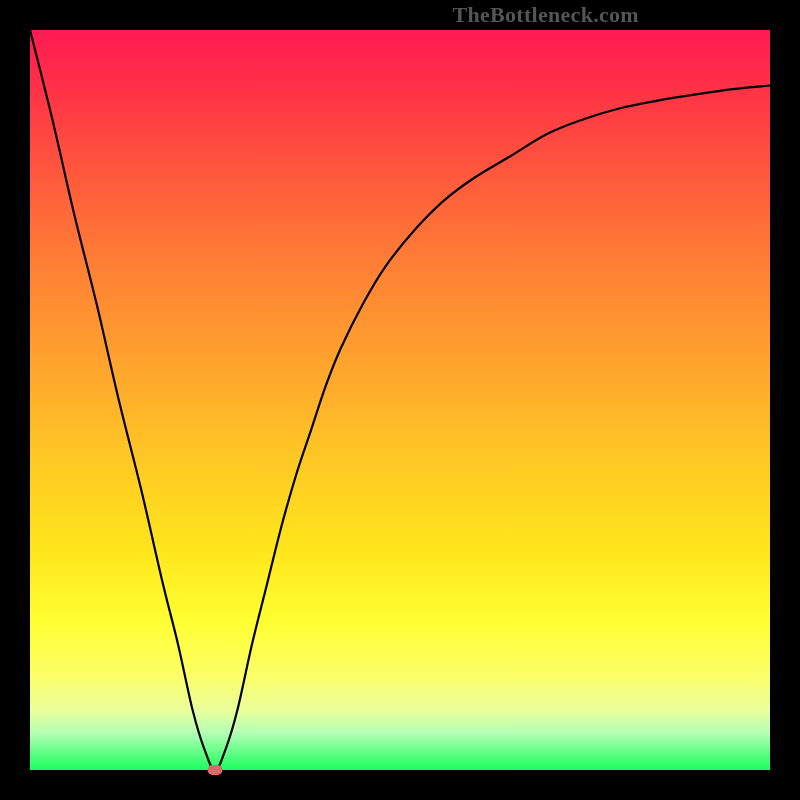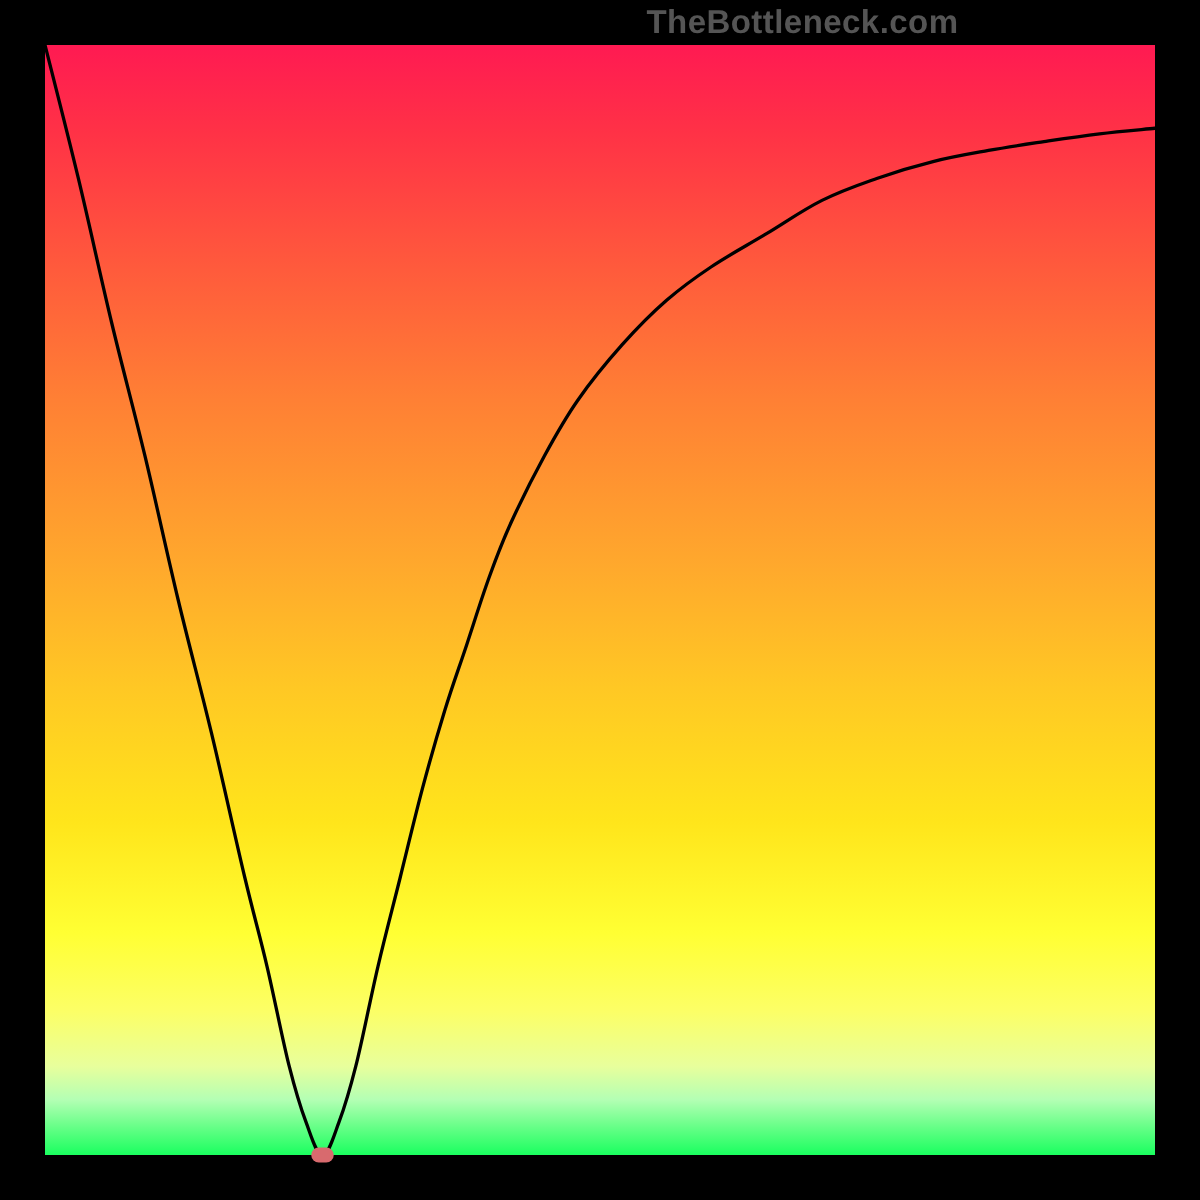--- a/index.html
+++ b/index.html
@@ -9,20 +9,21 @@
     height: 800px;
     background: #000;
     font-family: Arial, Helvetica, sans-serif;
     overflow: hidden;
   }
   .frame {
     position: relative;
     width: 645px;
     height: 800px;
     background: #000;
+    font-family: Liberation Serif, serif;
   }
   .plot-area {
     position: absolute;
     left: 30px;
     top: 30px;
     width: 740px;
     height: 740px;
     background: linear-gradient(
       to bottom,
       #ff1a52 0%,

